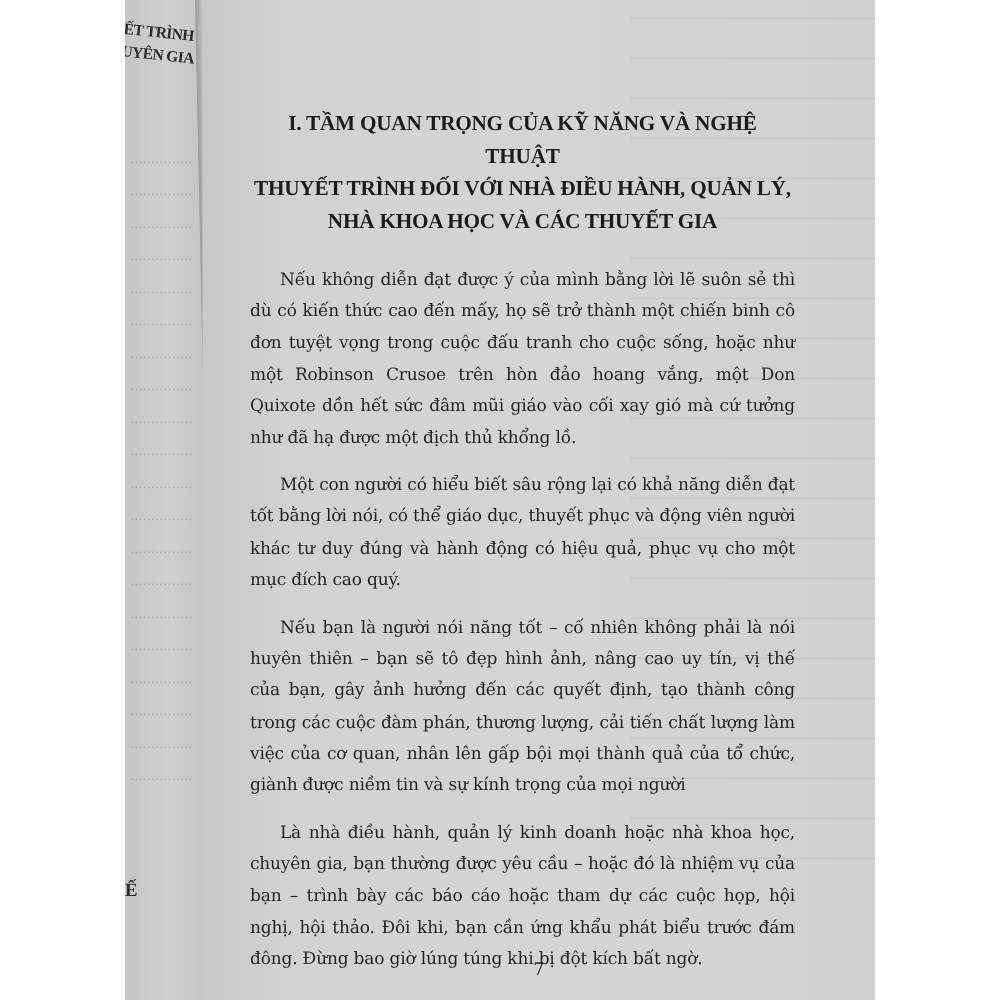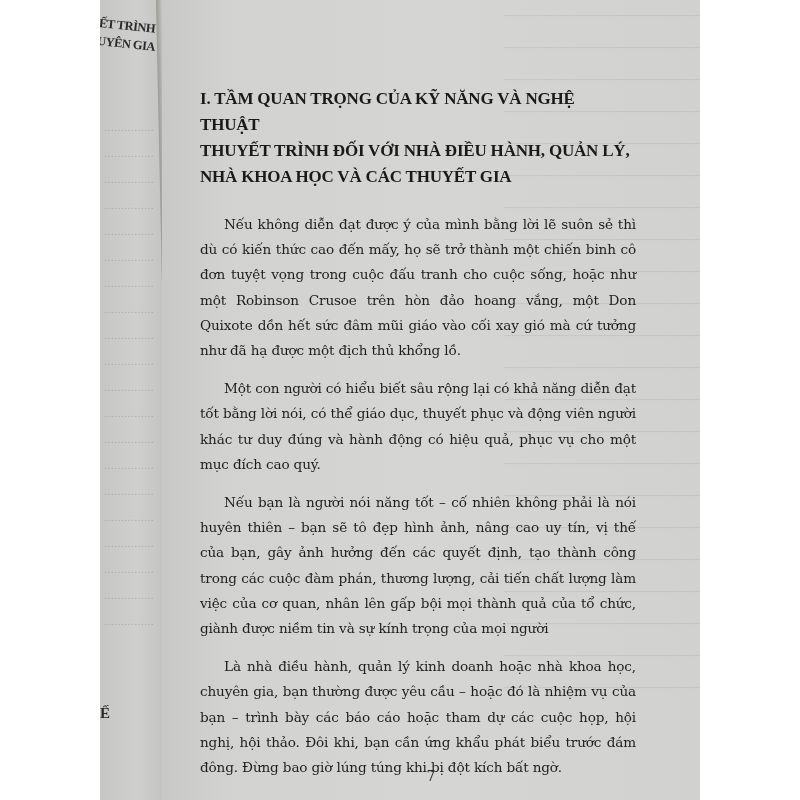--- a/index.html
+++ b/index.html
@@ -46,21 +46,21 @@
     .show-through {
       position: absolute; left: 18px; top: 0; width: 520px; height: 800px;
       color: rgba(100,100,100,0.10); font-size: 13px; line-height: 32px;
       transform: scaleX(-1); overflow: hidden; white-space: nowrap;
     }
     .content {
       position: absolute; left: 38px; top: 86px; width: 436px; color: #1e1e1e;
     }
     .heading {
       font-family: "Liberation Serif", serif; font-weight: bold;
-      font-size: 17px; line-height: 26px; text-align: left;
+      font-size: 17px; line-height: 26px; text-align: center;
       margin: 0 0 22px 0; color: #1a1a1a; letter-spacing: -0.2px;
     }
     .para {
       font-family: "DejaVu Serif", serif; font-size: 13.6px; line-height: 25.2px;
       text-align: justify; text-indent: 24px; margin: 0 0 13px 0;
       letter-spacing: -0.15px;
     }
     .page-number {
       position: absolute; left: 0; width: 538px; top: 768px; text-align: center;
       font-family: "DejaVu Serif", serif; font-size: 14px; color: #2a2a2a;

